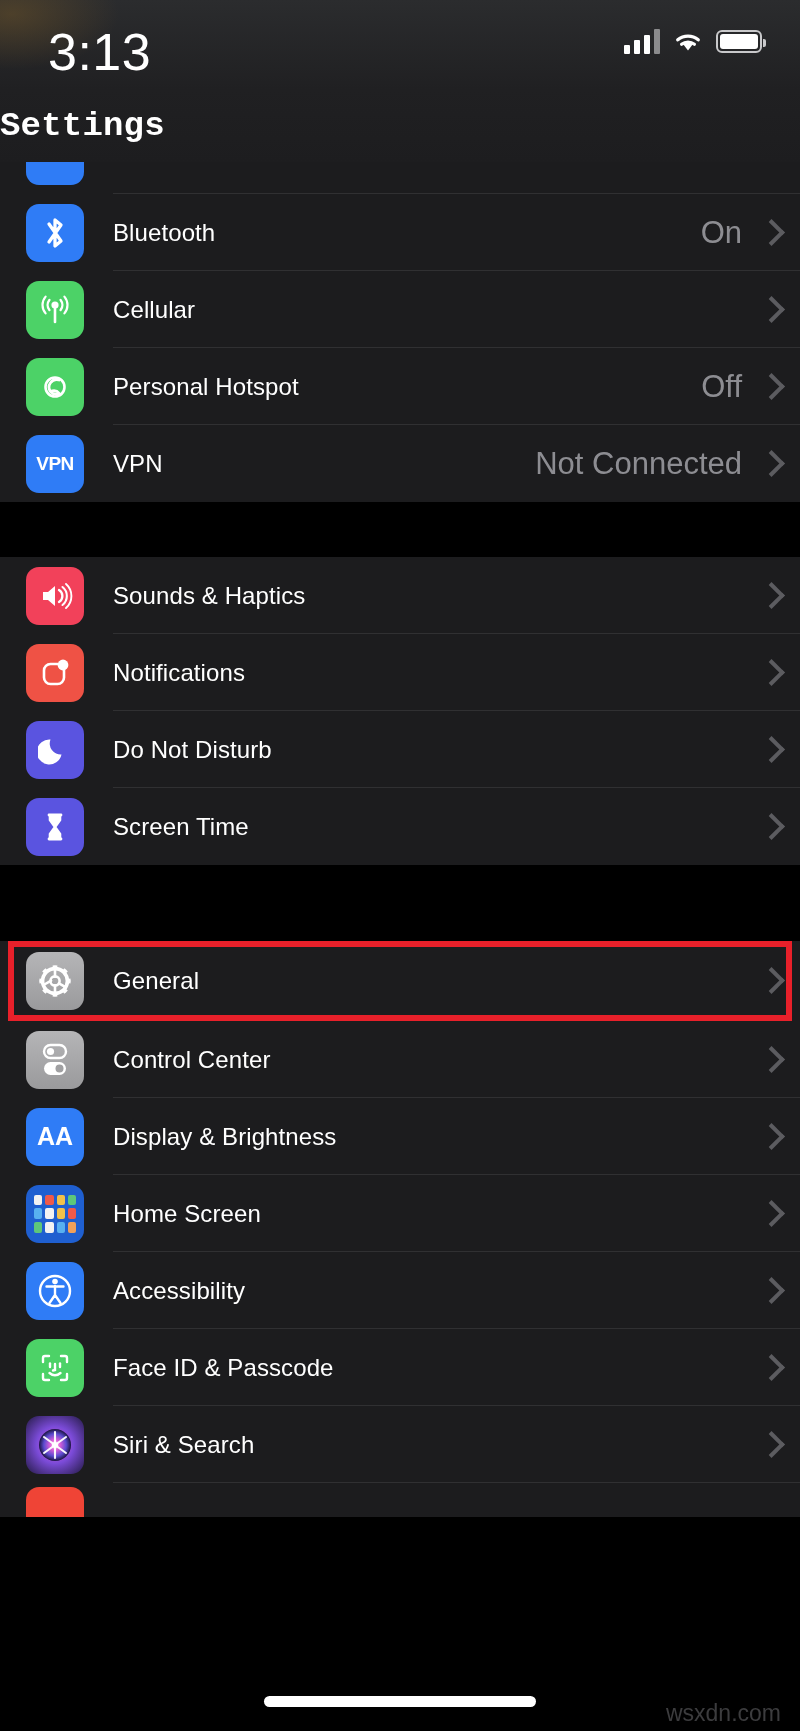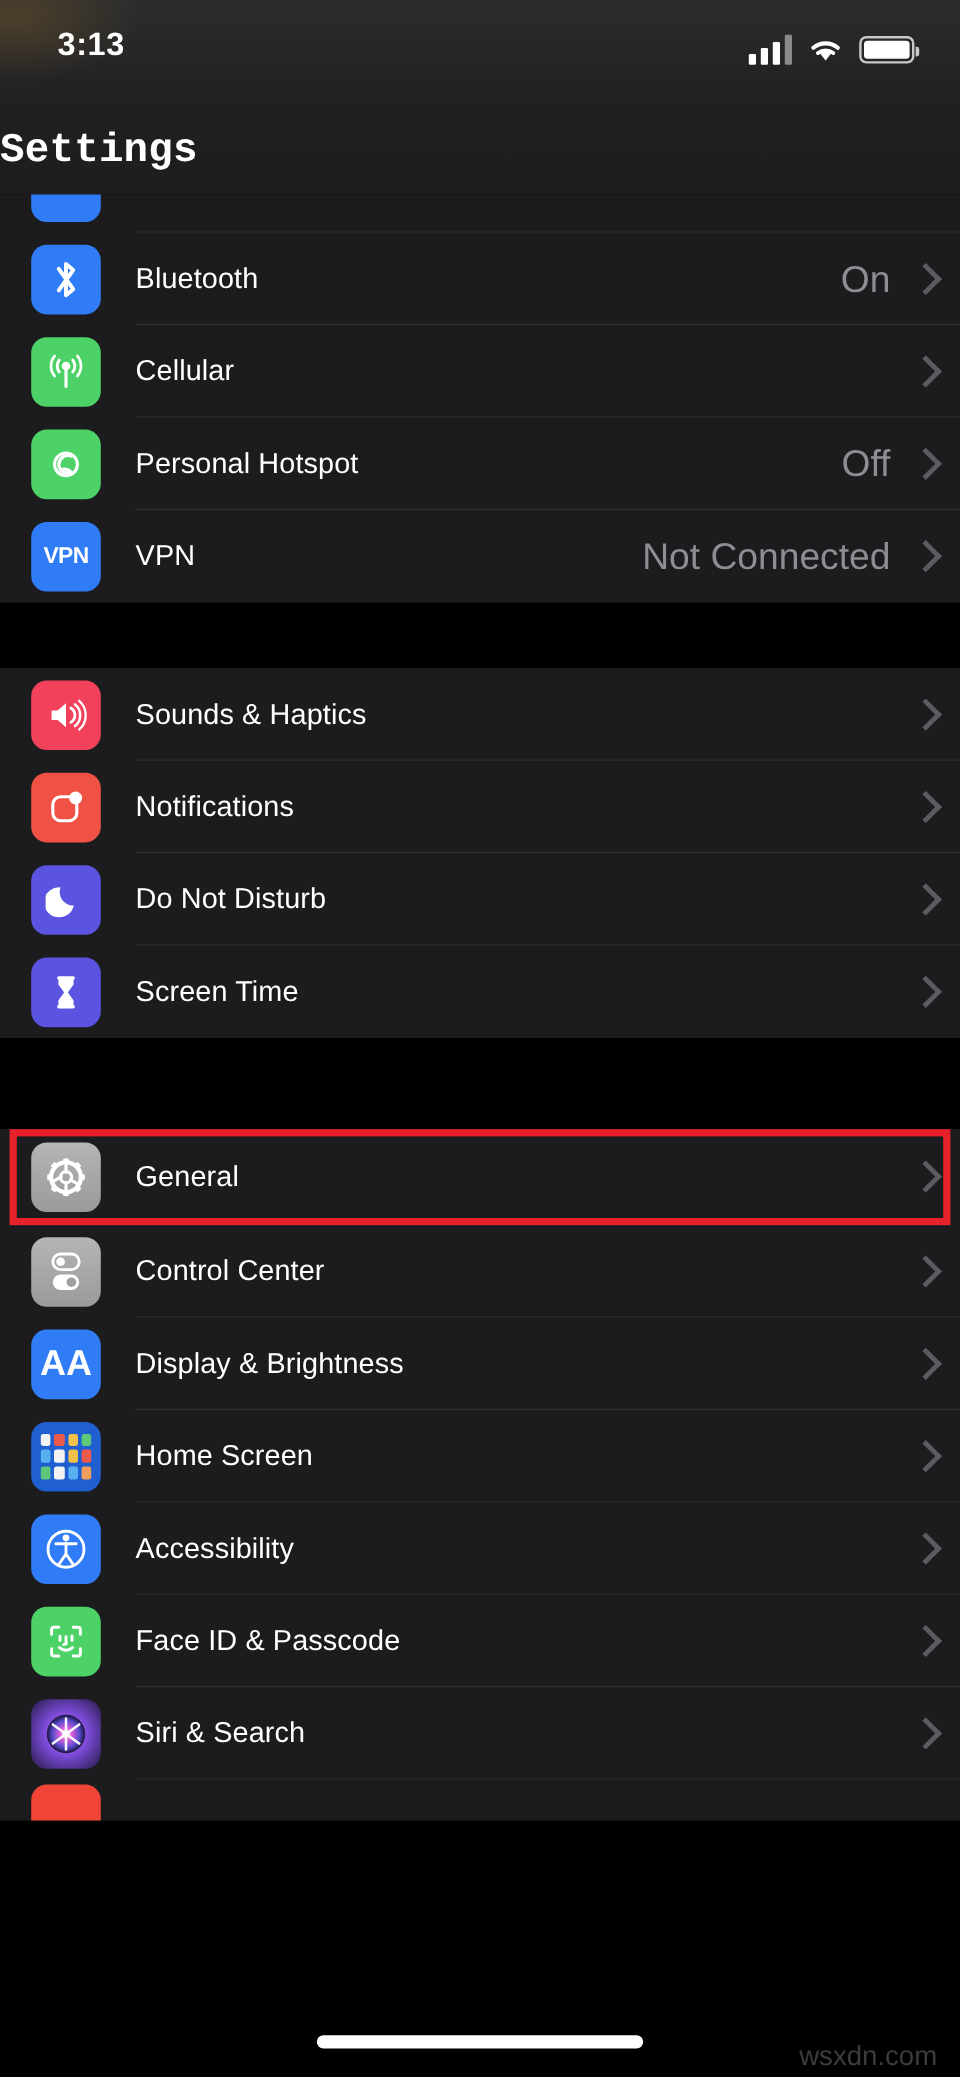--- a/index.html
+++ b/index.html
@@ -16,21 +16,21 @@
     position:relative; height:90px;
     background:linear-gradient(180deg,#2b2c2e 0%, #202022 100%);
   }
   .statusbar::before{
     content:""; position:absolute; left:0; top:0; width:120px; height:70px;
     background:radial-gradient(ellipse at 10% 20%, rgba(120,90,40,.45), rgba(0,0,0,0) 70%);
     pointer-events:none;
   }
   .clock {
     position:absolute; left:48px; top:22px;
-    font-size:27px; font-weight:bold; color:#fff; letter-spacing:.5px;
+    font-size:52px; font-weight:normal; color:#fff; letter-spacing:.5px;
   }
   .status-right {
     position:absolute; right:38px; top:28px;
     display:flex; align-items:center; gap:13px;
   }
   .sig { display:flex; align-items:flex-end; gap:4px; height:26px; }
   .sig i { display:block; width:6px; background:#fff; border-radius:1px; }
   .sig i:nth-child(1){ height:9px; }
   .sig i:nth-child(2){ height:14px; }
   .sig i:nth-child(3){ height:19px; }
@@ -118,21 +118,21 @@
   .bt   { background:#2f7cf6; }
   .cell { background:#4cd267; }
   .hotspot { background:#4cd267; }
   .vpnic{ background:#2f7cf6; color:#fff; font-size:19px; font-weight:bold; letter-spacing:-.5px; }
   .notif{ background:#ef5245; }
   .sound{ background:#f2415a; }
   .dnd  { background:#5a54e0; }
   .scrn { background:#5a54e0; }
   .gen  { background:linear-gradient(180deg,#b5b5b7,#9a9a9c); }
   .cc   { background:linear-gradient(180deg,#b5b5b7,#9a9a9c); }
-  .disp { background:#2f7cf6; color:#fff; font-size:30px; font-weight:bold; }
+  .disp { background:#2f7cf6; color:#fff; font-size:25px; font-weight:bold; }
   .home { background:#1f5fd0; }
   .acc  { background:#2f7cf6; }
   .wall { background:#63b6e8; }
   .siri { background:radial-gradient(circle at 50% 50%, #e85fd0 0%, #7b4bd8 45%, #231a44 100%); }
   .face { background:#4cd267; }
 
   .homegrid { display:grid; grid-template-columns:repeat(4,1fr); gap:3px; padding:10px 8px; width:100%; height:100%; }
   .homegrid span { border-radius:2px; }
 </style>
 </head>

